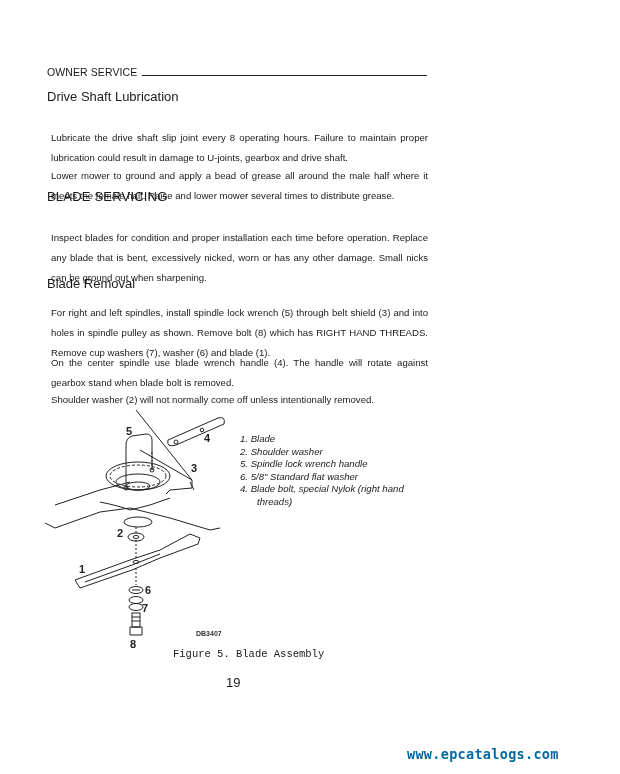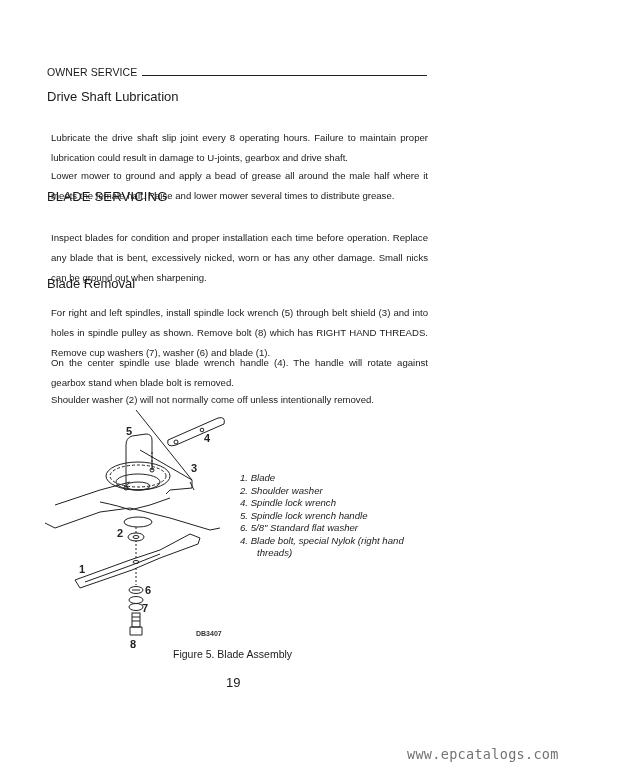--- a/index.html
+++ b/index.html
@@ -18,31 +18,31 @@
     h2 {
       margin: 0; font-weight: normal; font-size: 13px; position: absolute; left: 47px;
     }
     h2.caps { font-size: 13px; letter-spacing: 0.2px; }
     p.body {
       margin: 13px; position: absolute; left: 38px; width: 377px;
       font-size: 9.6px; line-height: 20px; text-align: justify;
     }
     .legend {
       position: absolute; left: 240px; top: 433px; font-size: 9.6px; line-height: 12.5px;
-      font-style: italic; width: 190px; margin-top: 39px;
+      font-style: italic; width: 190px;
     }
     .legend .item { white-space: nowrap; }
     .legend .cont { padding-left: 17px; }
     .callout { position: absolute; font-size: 11px; font-weight: bold; color: #222; }
     .code { position: absolute; left: 196px; top: 630px; font-size: 7px; font-weight: bold; color: #333; }
-    .caption { position: absolute; left: 173px; top: 648px; font-size: 10.5px; }
+    .caption { position: absolute; left: 173px; top: 648px; font-size: 10.5px; font-family: Liberation Mono, monospace; }
     .page-num { position: absolute; left: 226px; top: 675px; font-size: 13px; }
     .watermark {
       position: absolute; left: 407px; top: 746px; font-family: "DejaVu Sans Mono", monospace;
-      font-size: 13.5px; font-weight: normal; color: #737373; letter-spacing: 0.3px;
+      font-size: 13.5px; font-weight: bold; color: #0369a1; letter-spacing: 0.3px;
     }
     svg.diagram { position: absolute; left: 40px; top: 410px; }
   </style>
 </head>
 <body>
 
 <div class="abs section-header">
   <span>OWNER SERVICE</span>
   <span class="rule"></span>
 </div>
@@ -113,21 +113,20 @@
 <span class="callout" style="left:191px; top:462px;">3</span>
 <span class="callout" style="left:117px; top:527px;">2</span>
 <span class="callout" style="left:79px; top:563px;">1</span>
 <span class="callout" style="left:145px; top:584px;">6</span>
 <span class="callout" style="left:142px; top:602px;">7</span>
 <span class="callout" style="left:130px; top:638px;">8</span>
 
 <div class="legend">
   <div class="item">1. Blade</div>
   <div class="item">2. Shoulder washer</div>
-  <div class="item">4. Spindle lock wrench</div>
   <div class="item">5. Spindle lock wrench handle</div>
   <div class="item">6. 5/8" Standard flat washer</div>
   <div class="item">4. Blade bolt, special Nylok (right hand</div>
   <div class="item cont">threads)</div>
 </div>
 
 <span class="code">DB3407</span>
 <span class="caption">Figure 5. Blade Assembly</span>
 <span class="page-num">19</span>
 <span class="watermark">www.epcatalogs.com</span>

